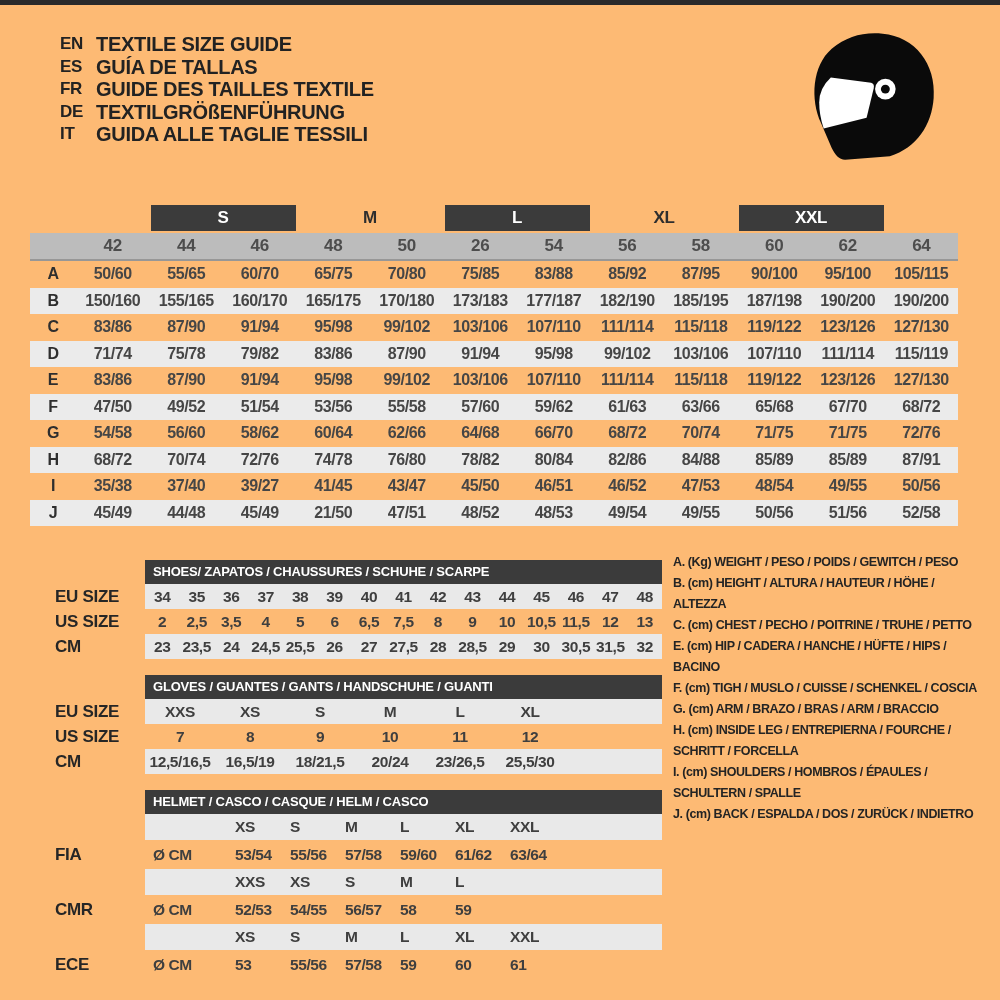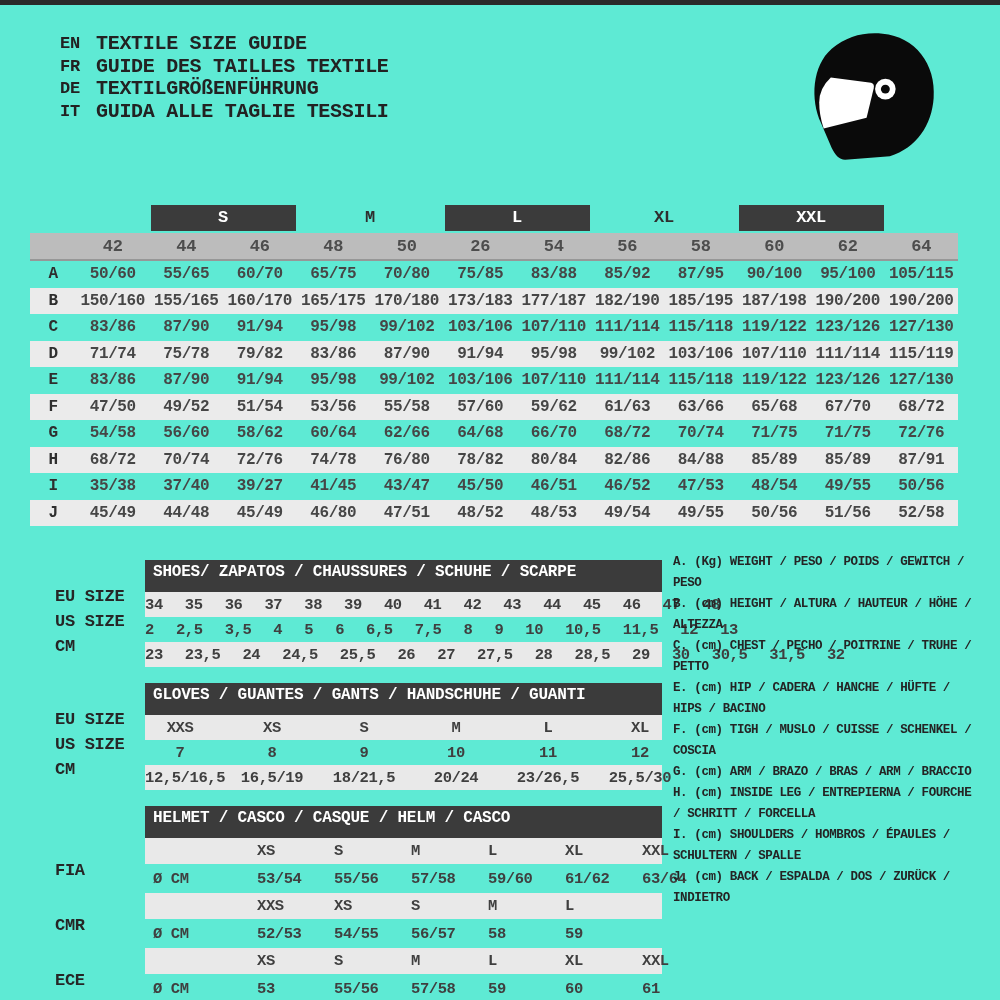--- a/index.html
+++ b/index.html
@@ -1,18 +1,18 @@
 <!DOCTYPE html>
 <html><head>
 <meta charset="utf-8">
 <style>
   html,body { margin:0; padding:0; background:#fff; }
   .page {
-    position:relative; width:1000px; height:1000px; background:#5eead4;
-    font-family:Liberation Mono, monospace; overflow:hidden;
+    position:relative; width:1000px; height:1000px; background:#fdba74;
+    font-family:Liberation Sans, sans-serif; overflow:hidden;
   }
   .top-line { position:absolute; left:0; top:0; width:1000px; height:5px; background:#2a2a2a; }
 
   
   .lang-block { position:absolute; left:60px; top:33px; }
   .lang-row { display:flex; line-height:22.5px; }
   .lang-code { width:36px; font-weight:bold; font-size:17px; color:#222; letter-spacing:-0.3px; }
   .lang-title { font-weight:bold; font-size:20px; color:#222; letter-spacing:-0.3px; }
 
   
@@ -44,24 +44,24 @@
   
   .lower-left { position:absolute; left:30px; top:560px; width:632px; }
   .section { display:flex; margin-bottom:16px; }
   .sec-labels { width:115px; flex:none; }
   .sec-label {
     padding-left:25px; font-weight:bold; font-size:17px; color:#262626;
     display:flex; align-items:center; letter-spacing:-0.3px;
   }
   .sec-body { width:517px; flex:none; }
   .sec-header {
-    height:32px; line-height:24px; background:#3b3b3b; color:#ffffff;
-    font-weight:bold; font-size:16px; padding-left:8px; letter-spacing:-0.2px;
-  }
-  .sec-row { display:flex; align-items:center;gap:22px; }
+    height:24px; line-height:24px; background:#3b3b3b; color:#ffffff;
+    font-weight:bold; font-size:13px; padding-left:8px; letter-spacing:-0.2px;
+  }
+  .sec-row { display:flex; align-items:center; }
   .sec-row.striped { background:#e9e9e9; }
   .h25 { height:25px; } .h26 { height:26px; } .h29 { height:29px; } .hdr-sp { height:24px; }
   .cell {
     font-weight:bold; font-size:15.5px; color:#3f3f3f; text-align:center;
     white-space:nowrap; letter-spacing:-0.4px;
   }
   .shoes-cell { flex:1; }
   .gloves-cell { width:70px; flex:none; }
   .helm-unit { width:90px; flex:none; text-align:left; padding-left:8px; box-sizing:border-box; }
   .helm-cell { width:55px; flex:none; text-align:left; }
@@ -75,20 +75,24 @@
 </head>
 <body>
 
 <div class="page">
   <div class="top-line"></div>
 
   <div class="lang-block">
       <div class="lang-row">
         <span class="lang-code">EN</span>
         <span class="lang-title">TEXTILE SIZE GUIDE</span>
+      </div>
+      <div class="lang-row">
+        <span class="lang-code">ES</span>
+        <span class="lang-title">GUÍA DE TALLAS</span>
       </div>
       <div class="lang-row">
         <span class="lang-code">FR</span>
         <span class="lang-title">GUIDE DES TAILLES TEXTILE</span>
       </div>
       <div class="lang-row">
         <span class="lang-code">DE</span>
         <span class="lang-title">TEXTILGRÖßENFÜHRUNG</span>
       </div>
       <div class="lang-row">
@@ -297,21 +301,21 @@
           <td>47/53</td>
           <td>48/54</td>
           <td>49/55</td>
           <td>50/56</td>
         </tr>
         <tr class="data-row striped">
           <td class="letter">J</td>
           <td>45/49</td>
           <td>44/48</td>
           <td>45/49</td>
-          <td>46/80</td>
+          <td>21/50</td>
           <td>47/51</td>
           <td>48/52</td>
           <td>48/53</td>
           <td>49/54</td>
           <td>49/55</td>
           <td>50/56</td>
           <td>51/56</td>
           <td>52/58</td>
         </tr>
       </tbody>

